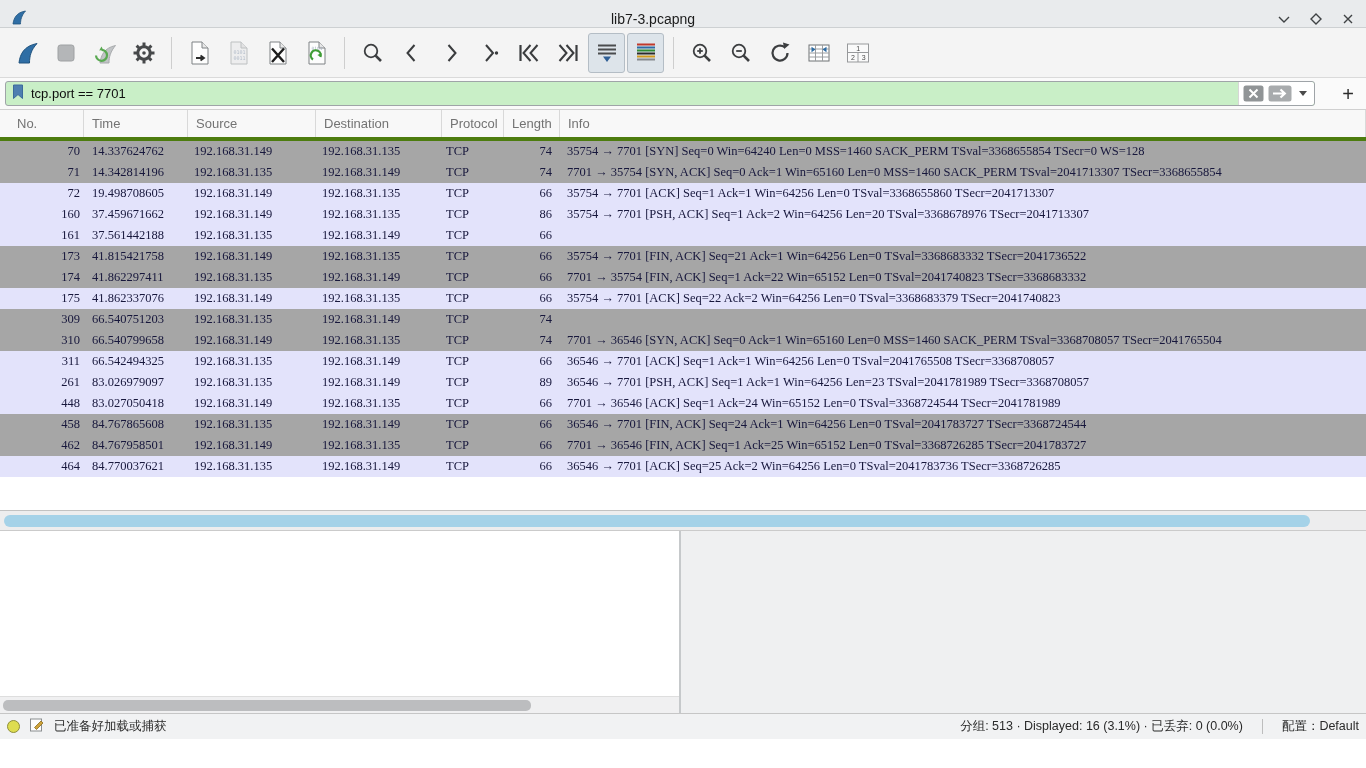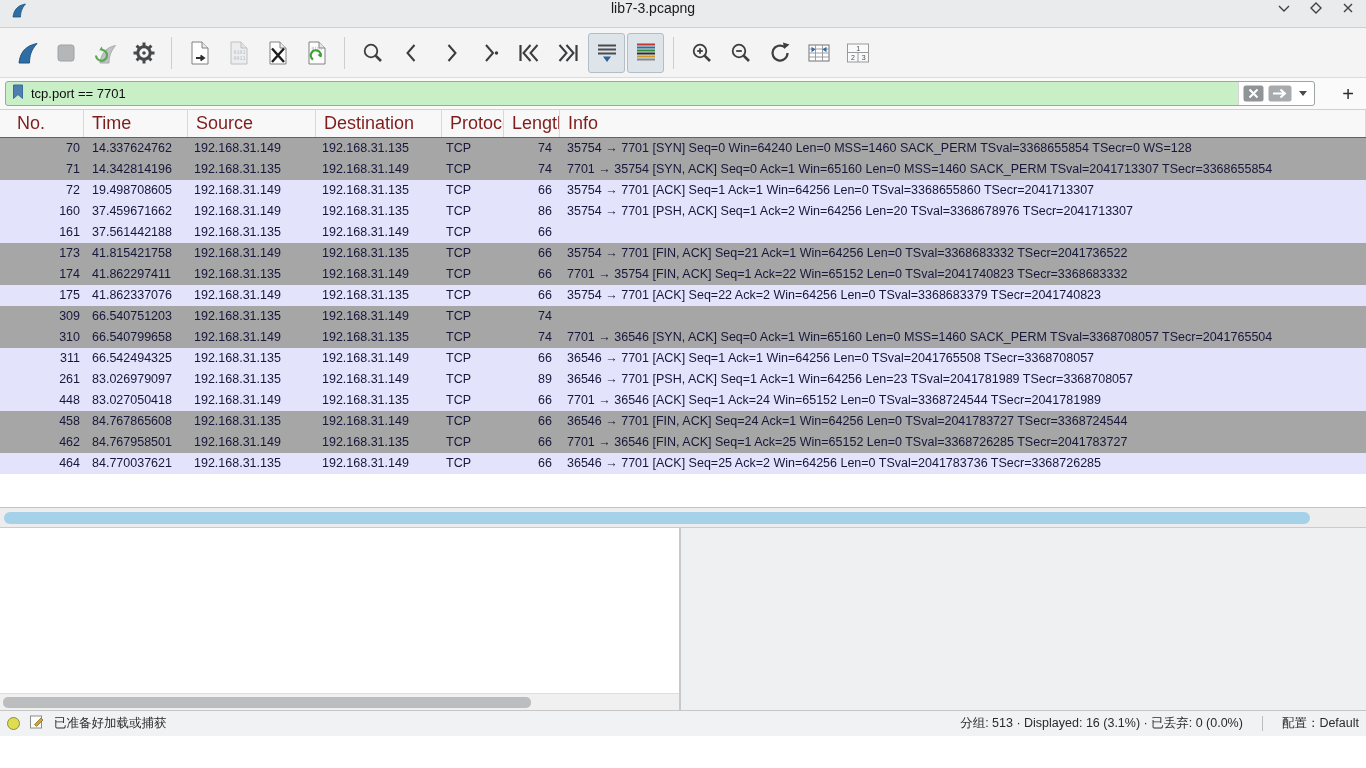--- a/index.html
+++ b/index.html
@@ -1,21 +1,21 @@
 <!DOCTYPE html>
 <html style="--row-gray: #a6a6a6; --row-lav: #e3e3fb; --filter-green: #c9efc7; --scroll-blue: #a5d2e8;"><head>
 <meta charset="utf-8">
 <style>
   *{box-sizing:border-box;margin:0;padding:0}
   html,body{width:1366px;height:768px;overflow:hidden}
   body{font-family:"Liberation Sans","DejaVu Sans",sans-serif;background:#fff}
   .app{width:1366px;height:768px;display:flex;flex-direction:column;background:#fff}
 
   
-  .titlebar{flex:0 0 28px;background:#e9ebed;border-bottom:1px solid #cdd0d2;display:flex;align-items:flex-start;padding:0 10px}
+  .titlebar{flex:0 0 28px;background:#e9ebed;border-bottom:1px solid #cdd0d2;display:flex;align-items:flex-end;padding:0 10px}
   .app-icon{width:20px;height:20px;display:flex;align-items:center}
   .title{flex:1;text-align:center;font-size:14px;color:#1b1b1b;font-weight:500}
   .win-controls{display:flex;gap:16px;align-items:center}
   .win-btn{width:16px;height:16px;display:flex;align-items:center;justify-content:center}
 
   
   .menubar{flex:0 0 32px;background:#f7f7f7;display:flex;align-items:stretch;padding:0 2px}
   .menu-item{padding:0 13px;font-size:13.5px;color:#141414;display:flex;align-items:center;white-space:nowrap}
 
   
@@ -29,26 +29,26 @@
   .filterbar{flex:0 0 32px;background:#fafafa;border-bottom:1px solid #d0d0d0;display:flex;align-items:center;padding:0 5px;gap:20px}
   .filter-field{flex:1;height:25px;border:1px solid #9fa4a8;border-radius:3px;display:flex;align-items:stretch;overflow:hidden;background:var(--filter-green,#c9efc7)}
   .filter-left{flex:1;display:flex;align-items:center;gap:7px;padding:0 6px;min-width:0}
   .filter-text{font-size:13px;color:#0f0f0f;white-space:nowrap}
   .filter-buttons{background:#fff;display:flex;align-items:center;padding:0 4px;gap:4px;border-left:1px solid #d6d6d6;border-radius:0 2px 2px 0}
   .mini-btn{display:flex;align-items:center;justify-content:center}
   .caret-down{width:0;height:0;border-left:4px solid transparent;border-right:4px solid transparent;border-top:5px solid #4b4b4b;margin:0 3px}
   .filter-add{width:26px;text-align:center;font-size:20px;color:#2b2b2b;line-height:26px}
 
   
-  .plist-header{flex:0 0 28px;background:#f8f8f8;border-bottom:1px solid #4d7c0f;display:flex;font-size:18px;color:#7f1d1d;font-weight:500}
+  .plist-header{flex:0 0 28px;background:#f8f8f8;border-bottom:4px solid #4d7c0f;display:flex;font-size:13px;color:#737373;font-weight:500}
   .hcell{line-height:27px;border-right:1px solid #d9d9d9;overflow:hidden;white-space:nowrap;padding-left:8px}
   .hcell.c0{padding-left:17px}
 
   
-  .plist-rows{flex:0 0 336px;background:#fff;font-family:Liberation Sans, sans-serif;font-size:12.5px;color:#17173c;overflow:hidden}
+  .plist-rows{flex:0 0 336px;background:#fff;font-family:Liberation Serif, serif;font-size:12.5px;color:#17173c;overflow:hidden}
   .prow{height:21px;display:flex;line-height:21px;white-space:nowrap}
   .prow.gray{background:var(--row-gray,#a6a6a6)}
   .prow.lav{background:var(--row-lav,#e3e3fb)}
   .c0{width:84px;flex:0 0 84px}
   .c1{width:104px;flex:0 0 104px}
   .c2{width:128px;flex:0 0 128px}
   .c3{width:126px;flex:0 0 126px}
   .c4{width:62px;flex:0 0 62px}
   .c5{width:56px;flex:0 0 56px}
   .c6{flex:1 1 auto;min-width:0}

